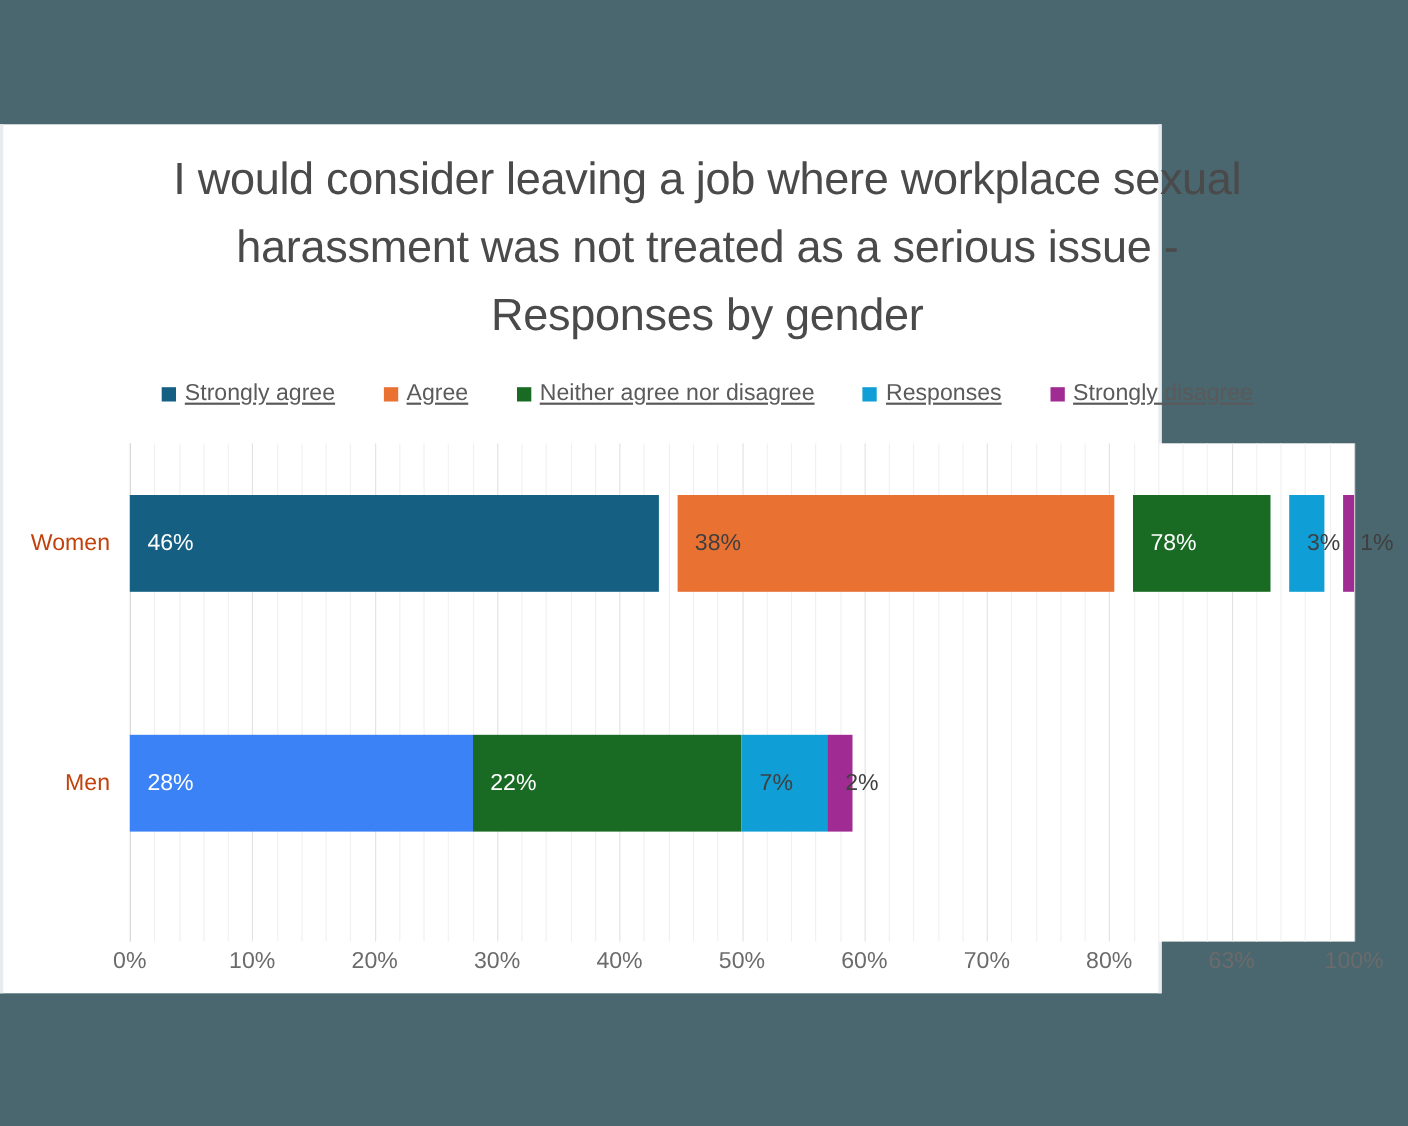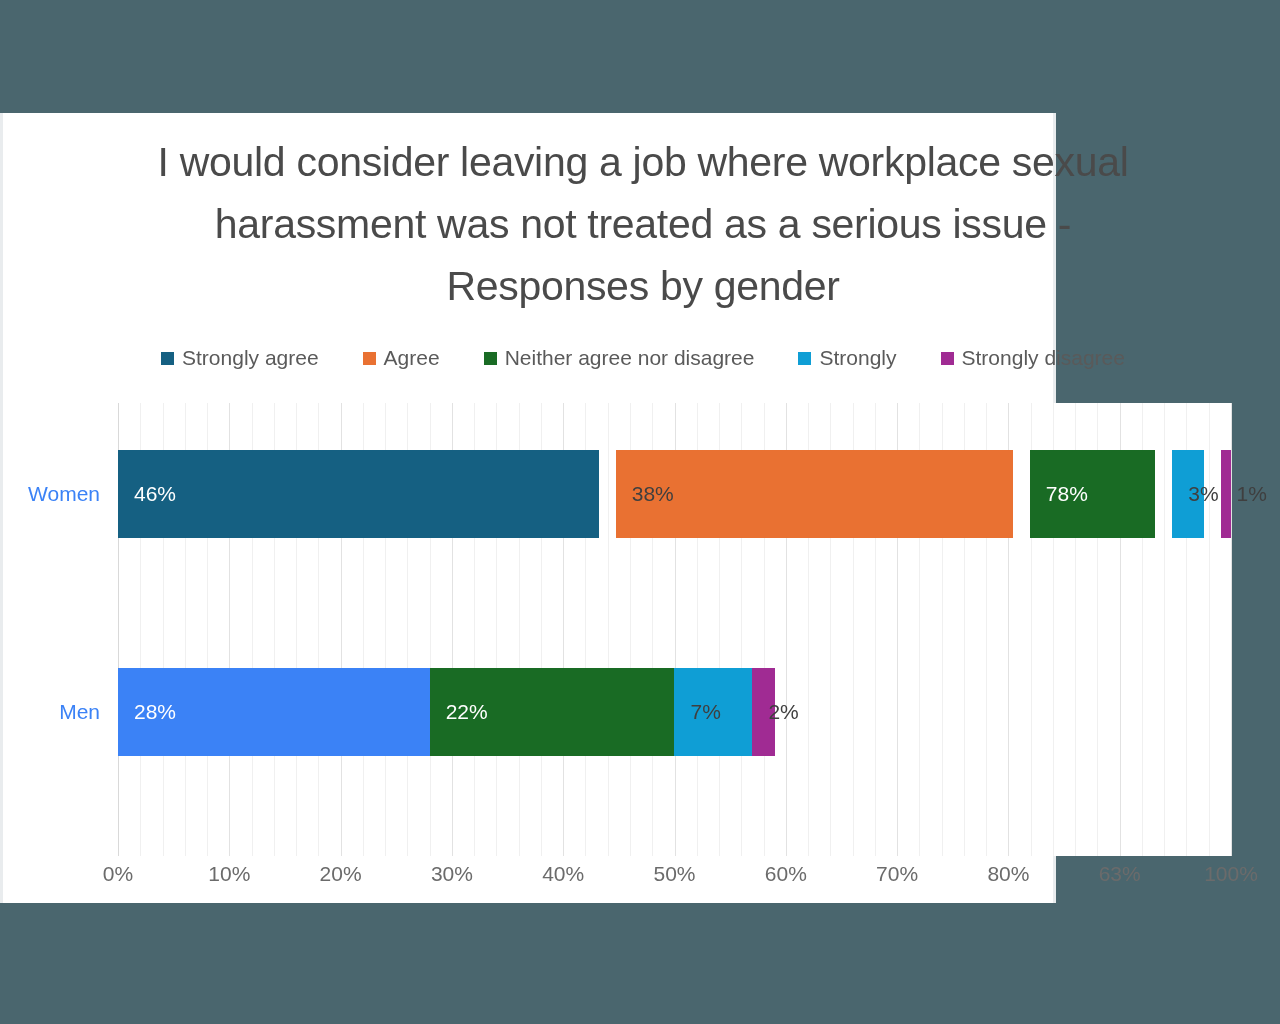--- a/index.html
+++ b/index.html
@@ -75,20 +75,21 @@
   .legend-swatch {
     width: 13px;
     height: 13px;
     display: inline-block;
     flex: 0 0 auto;
   }
   .legend-label {
     font-size: 21px;
     color: #5a5a5a;
     white-space: nowrap;
+    text-decoration: underline;
   }
 
   
   #plot-area {
     position: absolute;
     left: 115px;
     top: 290px;
     width: 1113px;
     height: 453px;
     box-sizing: border-box;
@@ -145,21 +146,21 @@
     white-space: nowrap;
   }
   .seg-label.light { color: #ffffff; }
   .seg-label.dark  { color: #3f3f3f; }
 
   
   .cat-label {
     position: absolute;
     right: 18px;
     font-size: 21px;
-    color: #3b82f6;
+    color: #c2410c;
     text-align: right;
     white-space: nowrap;
   }
   #y-axis {
     position: absolute;
     left: 0;
     top: 290px;
     width: 115px;
     height: 453px;
   }
@@ -200,21 +201,21 @@
           <div class="legend-item">
             <span class="legend-swatch" style="background: rgb(233, 113, 50);"></span>
             <span class="legend-label">Agree</span>
           </div>
           <div class="legend-item">
             <span class="legend-swatch" style="background: rgb(25, 107, 36);"></span>
             <span class="legend-label">Neither agree nor disagree</span>
           </div>
           <div class="legend-item">
             <span class="legend-swatch" style="background: rgb(15, 158, 213);"></span>
-            <span class="legend-label">Strongly</span>
+            <span class="legend-label">Responses</span>
           </div>
           <div class="legend-item">
             <span class="legend-swatch" style="background: rgb(160, 43, 147);"></span>
             <span class="legend-label">Strongly disagree</span>
           </div>
         </div>
 
       <div id="y-axis">
           <div class="cat-label" id="cat-label-women">Women</div>
           <div class="cat-label" id="cat-label-men">Men</div>

